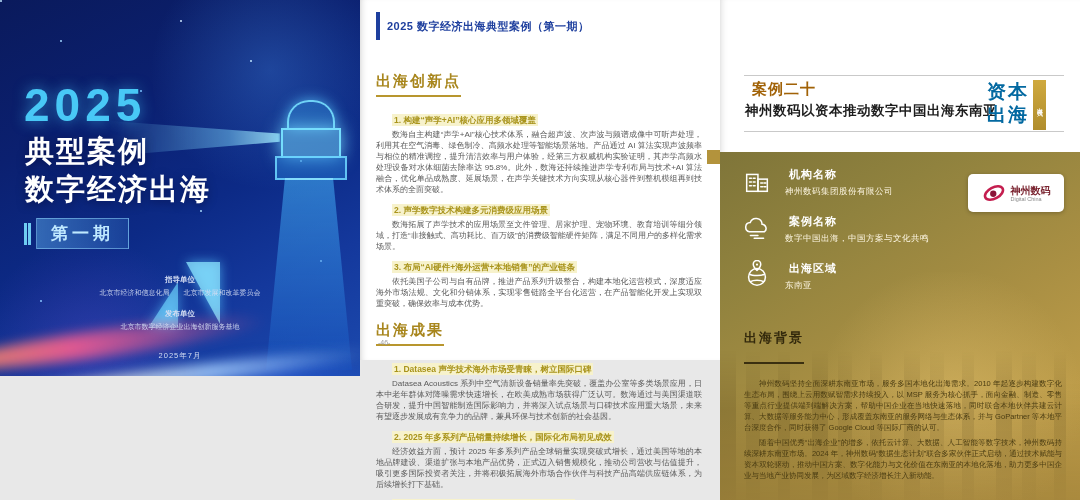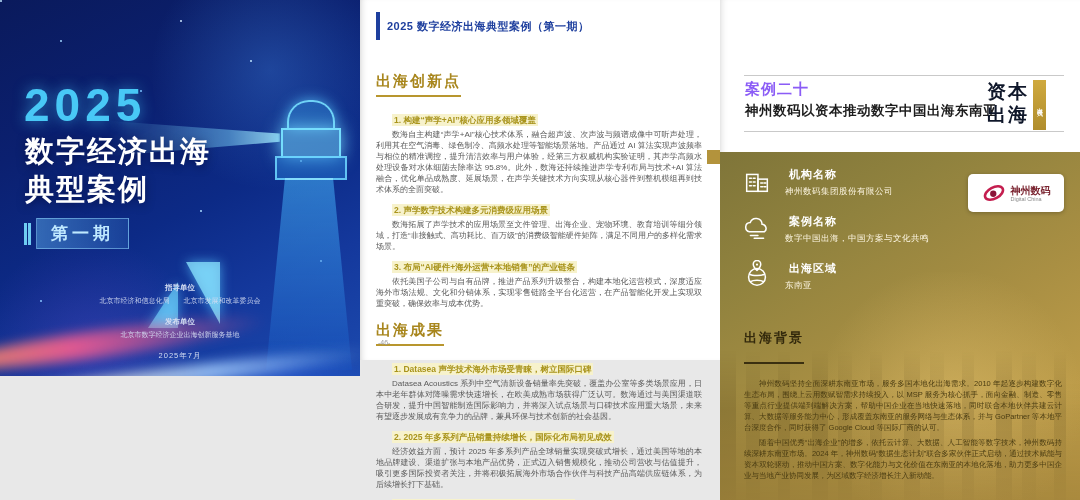--- a/index.html
+++ b/index.html
@@ -44,21 +44,21 @@
     letter-spacing:2px;line-height:38px;text-shadow:0 2px 8px rgba(0,0,40,.5);}
   .issue-badge{position:absolute;left:24px;top:218px;display:flex;align-items:center;}
   .issue-badge .bars{width:7px;height:22px;margin-right:5px;
     background:linear-gradient(90deg,#6fcdf2 0 3px,transparent 3px 4px,#6fcdf2 4px 7px);}
   .issue-badge .pill{background:linear-gradient(90deg,rgba(90,170,235,.5),rgba(60,130,210,.25));
     border:1px solid rgba(140,210,250,.55);border-radius:0;padding:3px 14px;
     color:#bfe9ff;font-size:17px;font-weight:700;letter-spacing:4px;}
   .cover-footer{position:absolute;left:0;bottom:14px;width:100%;text-align:center;color:#d4ddf2;line-height:13px;}
   .cover-footer .lbl{font-size:7.5px;font-weight:700;margin-top:8px;}
   .cover-footer .val{font-size:7px;opacity:.92;}
-  .cover-footer .date{font-size:7.5px;margin-top:8px;letter-spacing:1px;}
+  .cover-footer .date{font-size:7.5px;margin-top:16px;letter-spacing:1px;}
 
   
   .page-mid{position:absolute;left:360px;top:0;width:360px;height:360px;background:#ffffff;
     box-shadow:inset 6px 0 10px -8px rgba(0,0,0,.35);}
   .mid-inner{padding:12px 18px 0 16px;}
   .mid-header{display:flex;align-items:center;margin-bottom:26px;}
   .mid-header .vbar{width:4px;height:28px;background:#1e3f9e;margin-right:7px;}
   .mid-header .htext{color:#1e3f9e;font-size:11px;font-weight:800;letter-spacing:.5px;}
   .sec-title{color:#a8861d;font-size:15px;font-weight:800;letter-spacing:2px;display:inline-block;
     border-bottom:2.5px solid #b8962e;padding-bottom:4px;margin:6px 0 8px 0;}
@@ -68,24 +68,24 @@
   .item-b{color:#5a5a5a;font-size:8px;line-height:11px;text-align:justify;text-indent:16px;margin:2px 0 3px 0;}
   .page-num{position:absolute;left:18px;bottom:14px;color:#9a9a9a;font-size:7px;}
   .corner-accent{position:absolute;right:0;top:150px;width:13px;height:14px;background:#b3933c;}
 
   
   .page-case{position:absolute;left:720px;top:0;width:360px;height:500px;background:#ffffff;
     box-shadow:inset 6px 0 10px -8px rgba(0,0,0,.3);}
   .case-head{position:relative;height:152px;}
   .case-head .rule{position:absolute;left:24px;right:16px;height:1px;background:#c9c9c9;}
   .case-head .rule.top{top:75px;} .case-head .rule.bot{top:131px;}
-  .case-number{position:absolute;left:25px;top:80px;font-size:15px;font-weight:800;color:#8b5cf6;letter-spacing:1px;}
+  .case-number{position:absolute;left:32px;top:80px;font-size:15px;font-weight:800;color:#a16207;letter-spacing:1px;}
   .case-title{position:absolute;left:25px;top:102px;font-size:13.5px;font-weight:800;color:#1d1d1d;letter-spacing:.5px;}
   .mode-tag{position:absolute;right:34px;top:80px;display:flex;}
-  .mode-chars{color:#0f172a;font-size:19px;font-weight:800;line-height:23px;letter-spacing:2px;text-align:center;}
+  .mode-chars{color:#0369a1;font-size:19px;font-weight:800;line-height:23px;letter-spacing:2px;text-align:center;}
   .mode-ribbon{width:13px;height:50px;margin-left:4px;background:linear-gradient(180deg,#cfa93e,#b08d2c);
     display:flex;align-items:center;justify-content:center;}
   .mode-ribbon span{writing-mode:vertical-rl;color:#fff;font-size:6px;letter-spacing:1px;}
   .gold-block{position:absolute;left:0;top:152px;width:360px;height:348px;overflow:hidden;
     background:linear-gradient(150deg,#7f7539 0%,#90823e 25%,#a98f43 55%,#bd9c49 80%,#c5a14b 100%);}
   .gold-block .haze{position:absolute;right:-30px;top:120px;width:320px;height:260px;
     background:radial-gradient(circle,rgba(240,205,120,.4),transparent 65%);}
   .skyline{position:absolute;left:0;bottom:0;width:100%;height:150px;opacity:.22;
     background:
       linear-gradient(0deg,rgba(60,45,10,.9),rgba(60,45,10,0) 80%),
@@ -123,22 +123,22 @@
     <div class="boat b1"></div>
     <div class="boat b2"></div>
     <div class="trail t5"></div>
     <div class="trail t1"></div>
     <div class="trail t2"></div>
     <div class="trail t3"></div>
     <div class="trail t4"></div>
 
     <div class="cover-year">2025</div>
     <div class="cover-title">
+      <div>典型案例</div>
       <div>数字经济出海</div>
-      <div>典型案例</div>
     </div>
     <div class="issue-badge">
       <div class="bars"></div>
       <div class="pill">第一期</div>
     </div>
     <div class="cover-footer">
       <div class="lbl">指导单位</div>
       <div class="val">北京市经济和信息化局　　北京市发展和改革委员会</div>
       <div class="lbl">发布单位</div>
       <div class="val">北京市数字经济企业出海创新服务基地</div>
@@ -151,21 +151,21 @@
       <div class="mid-header">
         <div class="vbar"></div>
         <div class="htext">2025 数字经济出海典型案例（第一期）</div>
       </div>
 
       <div>
         <div class="sec-title">出海创新点</div>
         <div class="item-h-wrap"><span class="item-h">1. 构建“声学+AI”核心应用多领域覆盖</span></div>
         <p class="item-b">数海自主构建“声学+AI”核心技术体系，融合超声波、次声波与频谱成像中可听声处理，利用其在空气消毒、绿色制冷、高频水处理等智能场景落地。产品通过 AI 算法实现声波频率与相位的精准调控，提升清洁效率与用户体验，经第三方权威机构实验证明，其声学高频水处理设备对水体细菌去除率达 95.8%。此外，数海还持续推进声学专利布局与技术+AI 算法融合，优化单品成熟度、延展场景，在声学关键技术方向实现从核心器件到整机模组再到技术体系的全面突破。</p>
         <div class="item-h-wrap"><span class="item-h">2. 声学数字技术构建多元消费级应用场景</span></div>
-        <p class="item-b">数海拓展了声学技术的应用场景至文件管理、出海企业、宠物环境、教育培训等细分领域，打造“非接触式、高功耗比、百万级”的消费级智能硬件矩阵，满足不同用户的多样化需求场景。</p>
+        <p class="item-b">数海拓展了声学技术的应用场景至文件管理、居家护理、宠物环境、教育培训等细分领域，打造“非接触式、高功耗比、百万级”的消费级智能硬件矩阵，满足不同用户的多样化需求场景。</p>
         <div class="item-h-wrap"><span class="item-h">3. 布局“AI硬件+海外运营+本地销售”的产业链条</span></div>
         <p class="item-b">依托美国子公司与自有品牌，推进产品系列升级整合，构建本地化运营模式，深度适应海外市场法规、文化和分销体系，实现零售链路全平台化运营，在产品智能化开发上实现双重突破，确保效率与成本优势。</p>
       </div>
 
       <div style="margin-top:6px;">
         <div class="sec-title">出海成果</div>
         <div class="item-h-wrap"><span class="item-h">1. Datasea 声学技术海外市场受青睐，树立国际口碑</span></div>
         <p class="item-b">Datasea Acoustics 系列中空气清新设备销量率先突破，覆盖办公室等多类场景应用，日本中老年群体对降噪需求快速增长，在欧美成熟市场获得广泛认可。数海通过与美国渠道联合研发，提升中国智能制造国际影响力，并将深入试点场景与口碑技术应用重大场景，未来有望逐步发展成有竞争力的品牌，兼具环保与技术创新的社会基因。</p>
         <div class="item-h-wrap"><span class="item-h">2. 2025 年多系列产品销量持续增长，国际化布局初见成效</span></div>
         <p class="item-b">经济效益方面，预计 2025 年多系列产品全球销量实现突破式增长，通过美国等地的本地品牌建设、渠道扩张与本地产品优势，正式迈入销售规模化，推动公司营收与估值提升，吸引更多国际投资者关注，并将积极拓展海外市场合作伙伴与科技产品高端供应链体系，为后续增长打下基础。</p>

